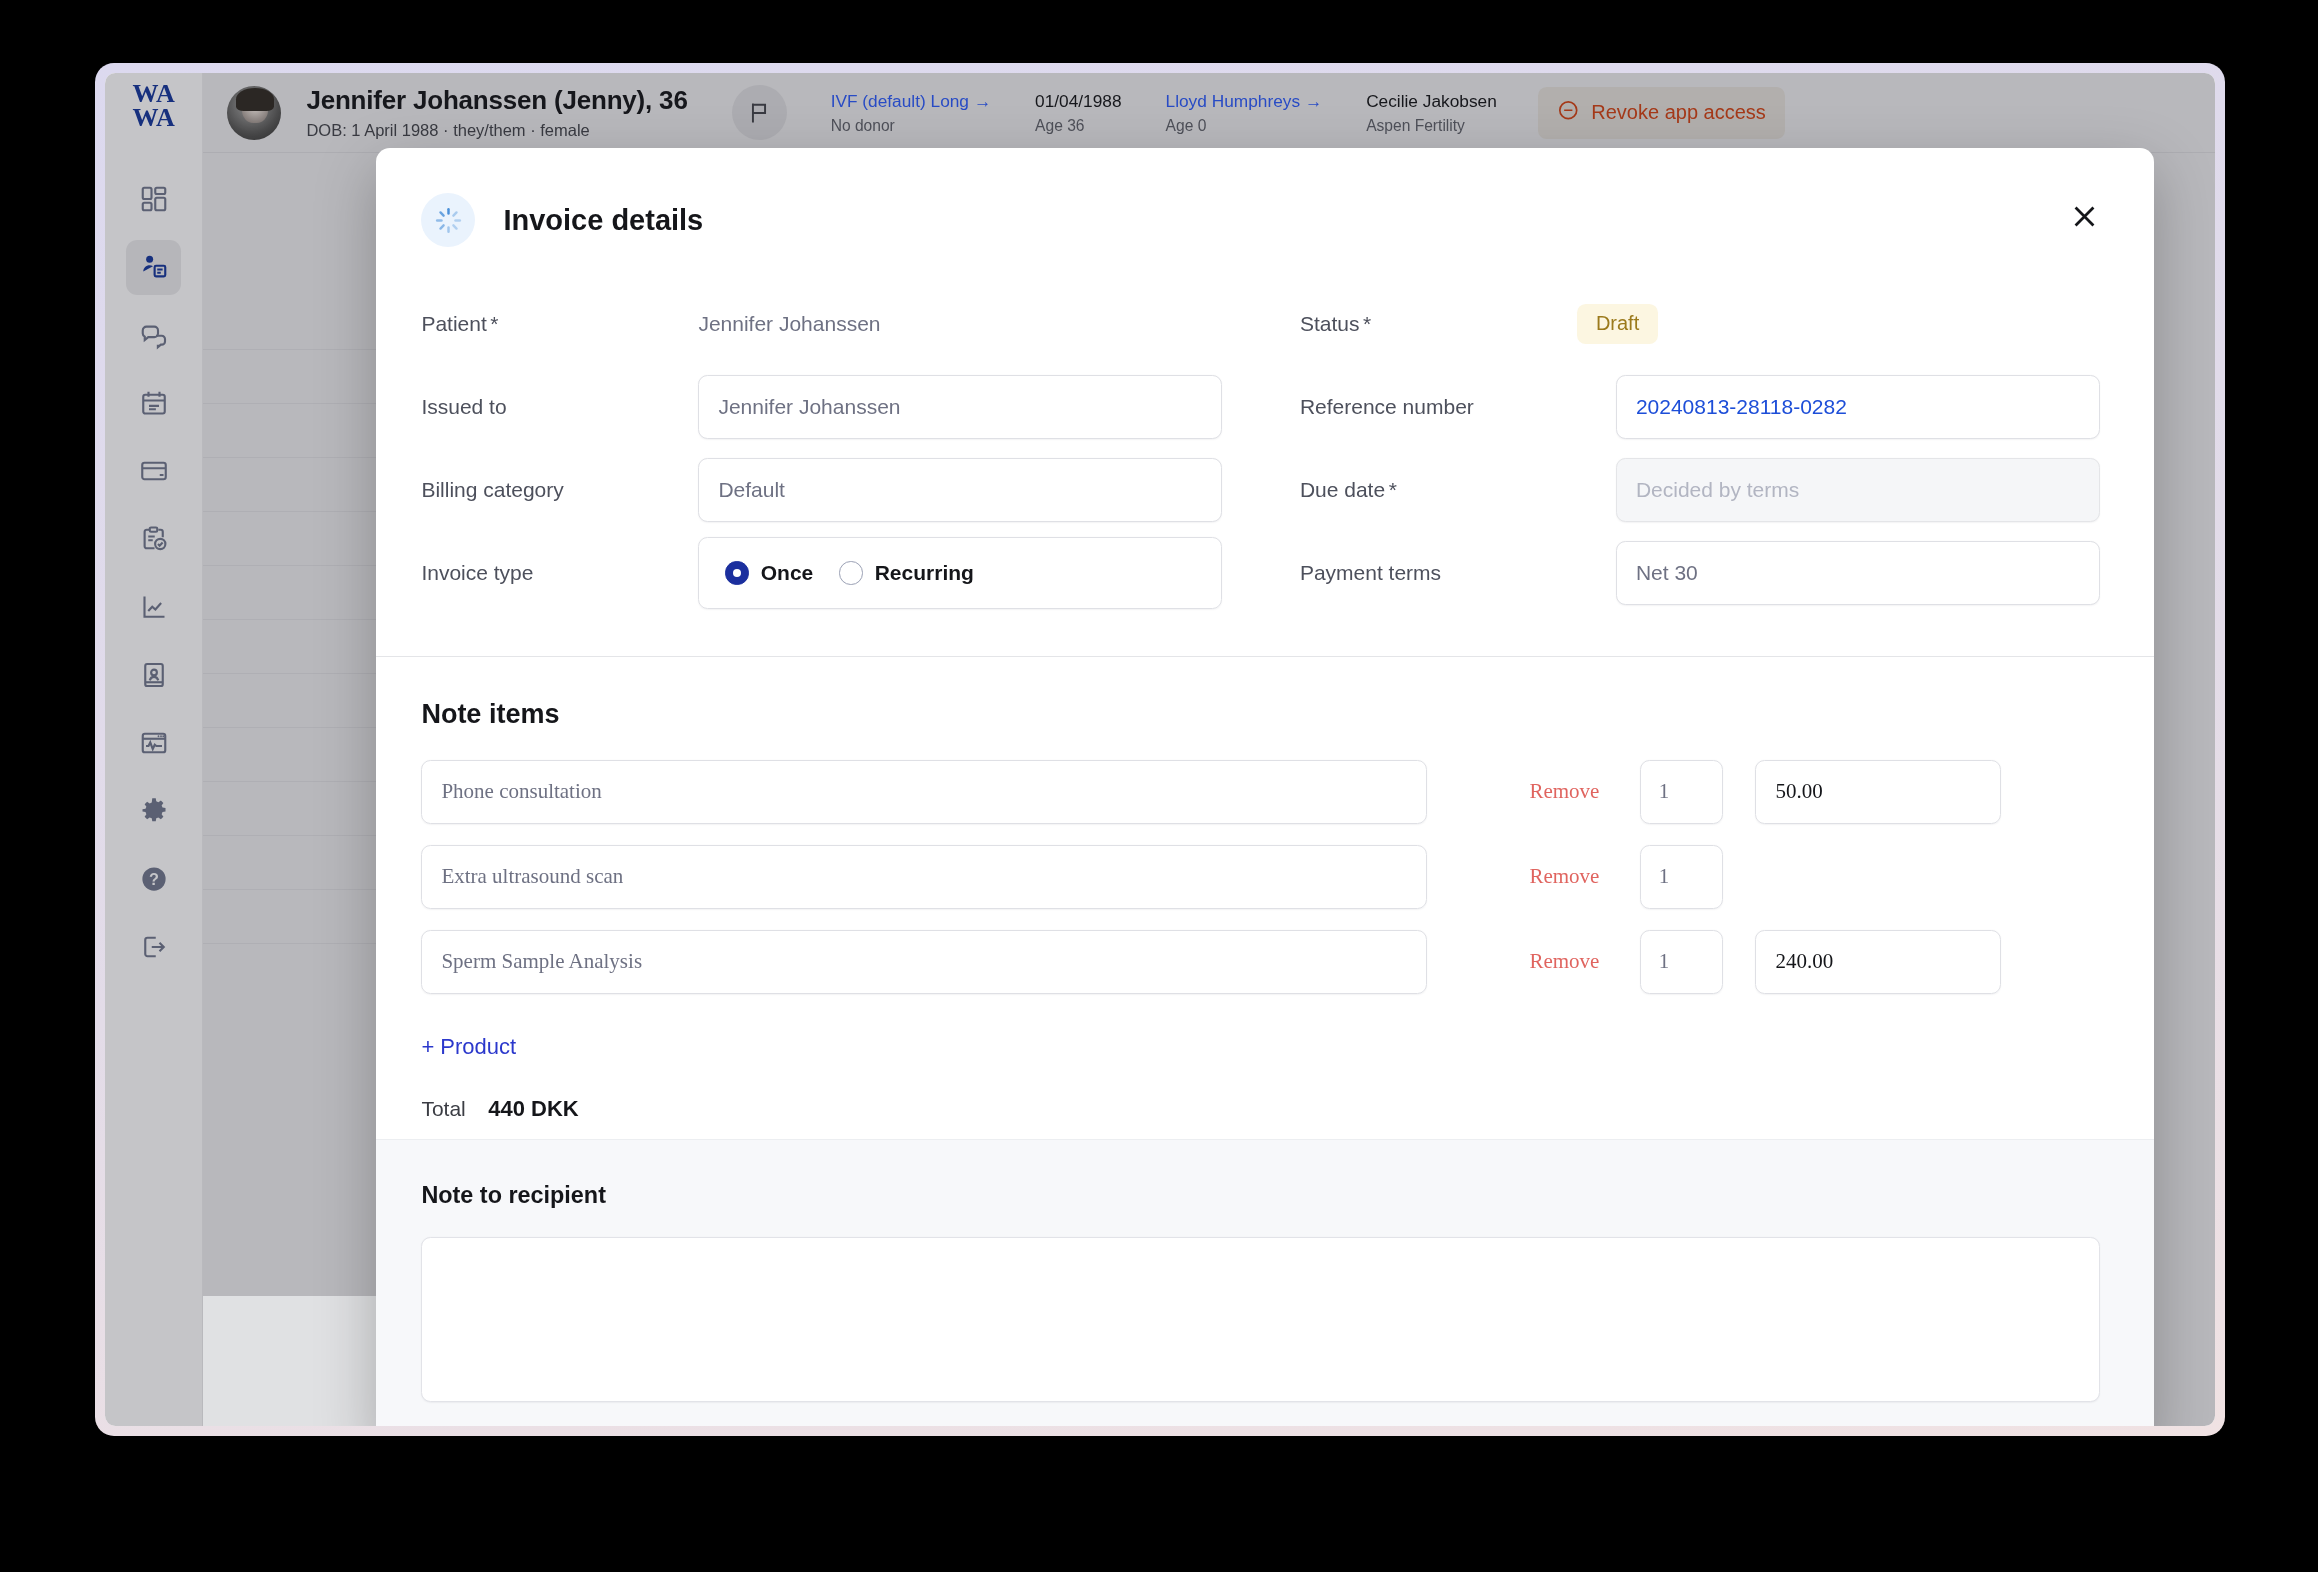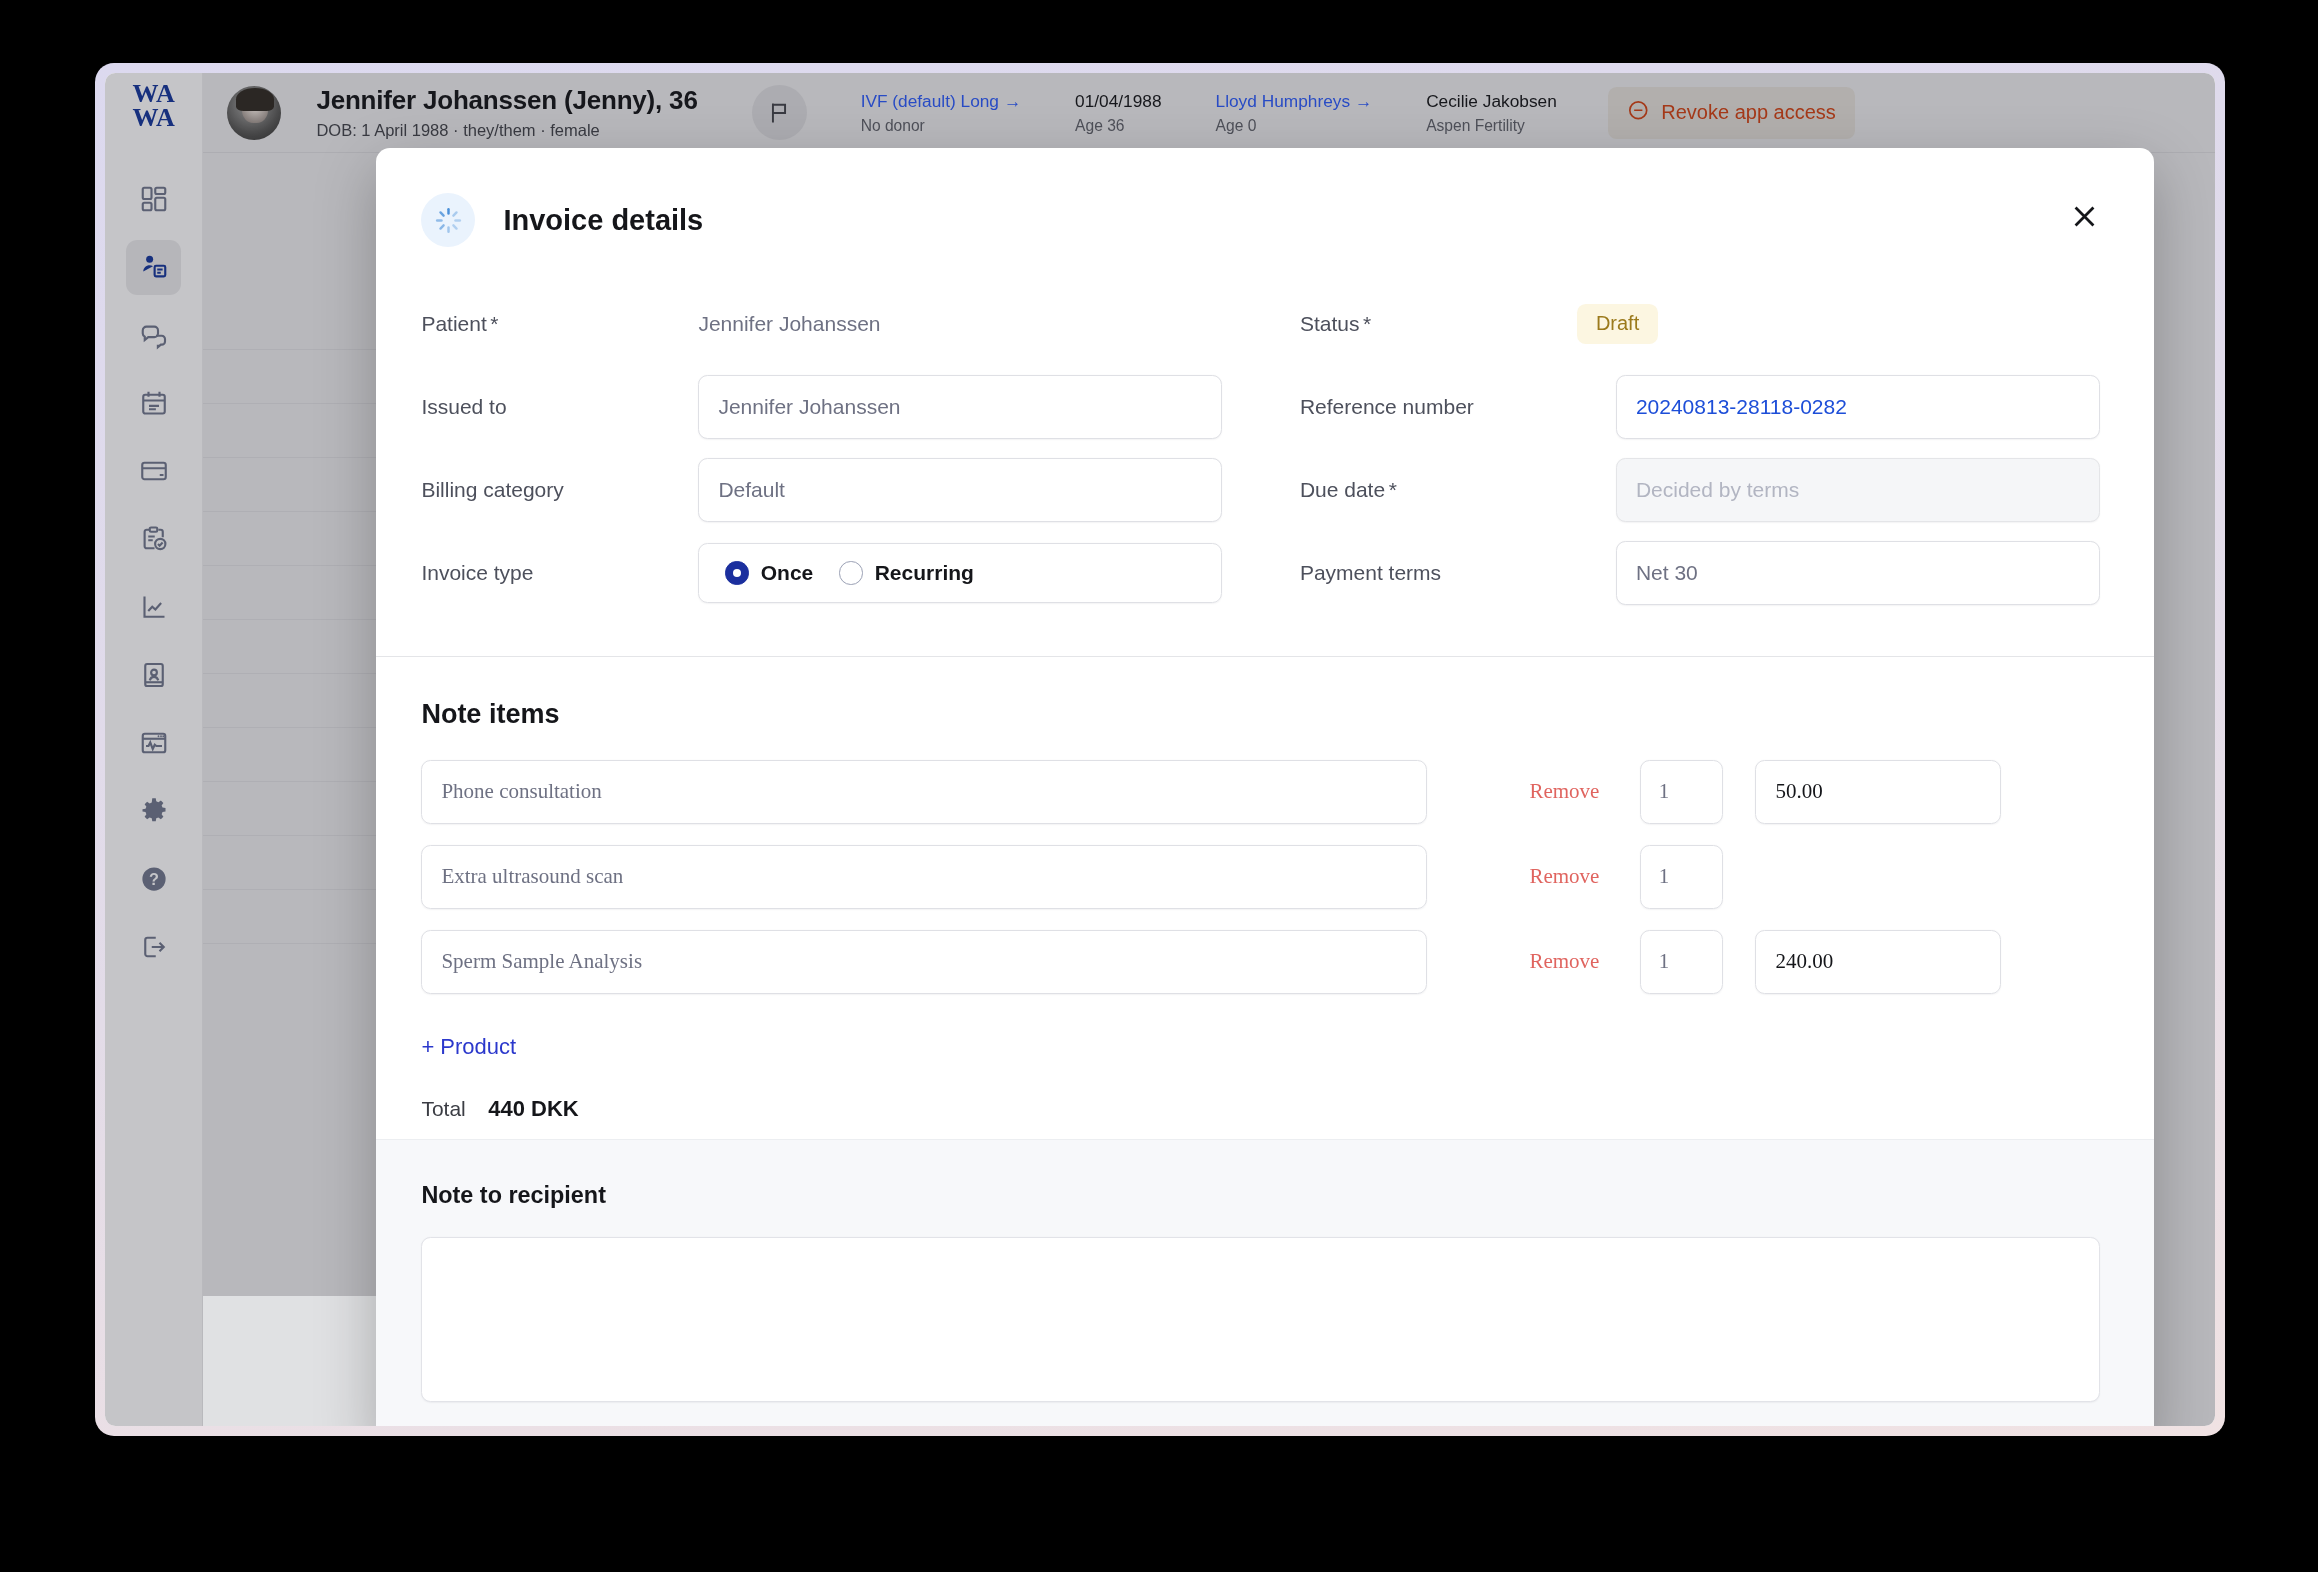--- a/index.html
+++ b/index.html
@@ -64,21 +64,21 @@
   
   #main { position: relative; flex: 1 1 auto; background: #f5f6f8; overflow: hidden; }
 
   
   #patient-header {
     position: relative;
     height: 80px;
     background: #c9c9cc;
     display: flex; align-items: center;
     padding-left: 24px;
-    gap: 16px;
+    gap: 6px;
     border-bottom: 0.9px solid #bdbdc1;
   }
   #avatar {
     width: 54px; height: 54px; border-radius: 50%;
     background: radial-gradient(circle at 45% 35%, #9a9a9a, #4c4c4c 62%, #2a2a2a 100%);
     flex: 0 0 54px;
     overflow: hidden;
     position: relative;
   }
   #avatar::after {
@@ -217,21 +217,21 @@
     display:inline-block;
     background: #fcf6e1;
     color: #9b7a1c;
     font-size: 20px;
     padding: 8.7px 19px;
     border-radius: 8.7px;
     justify-self: start;
   }
 
   .radio-group {
-    height: 60px;
+    height: 72px;
     border: 0.9px solid #dfe0e5;
     border-radius: 9.5px;
     display:flex; align-items:center; gap: 26px;
     padding: 0 26px;
     box-shadow: 0 0.9px 1.7px rgba(15,18,35,.05);
   }
   .radio-opt { display:flex; align-items:center; gap: 12px; cursor: pointer; }
   .radio-mark {
     width: 23.4px; height: 23.4px; border-radius: 50%;
     border: 1.7px solid #9aa0b4; background:#fff;

